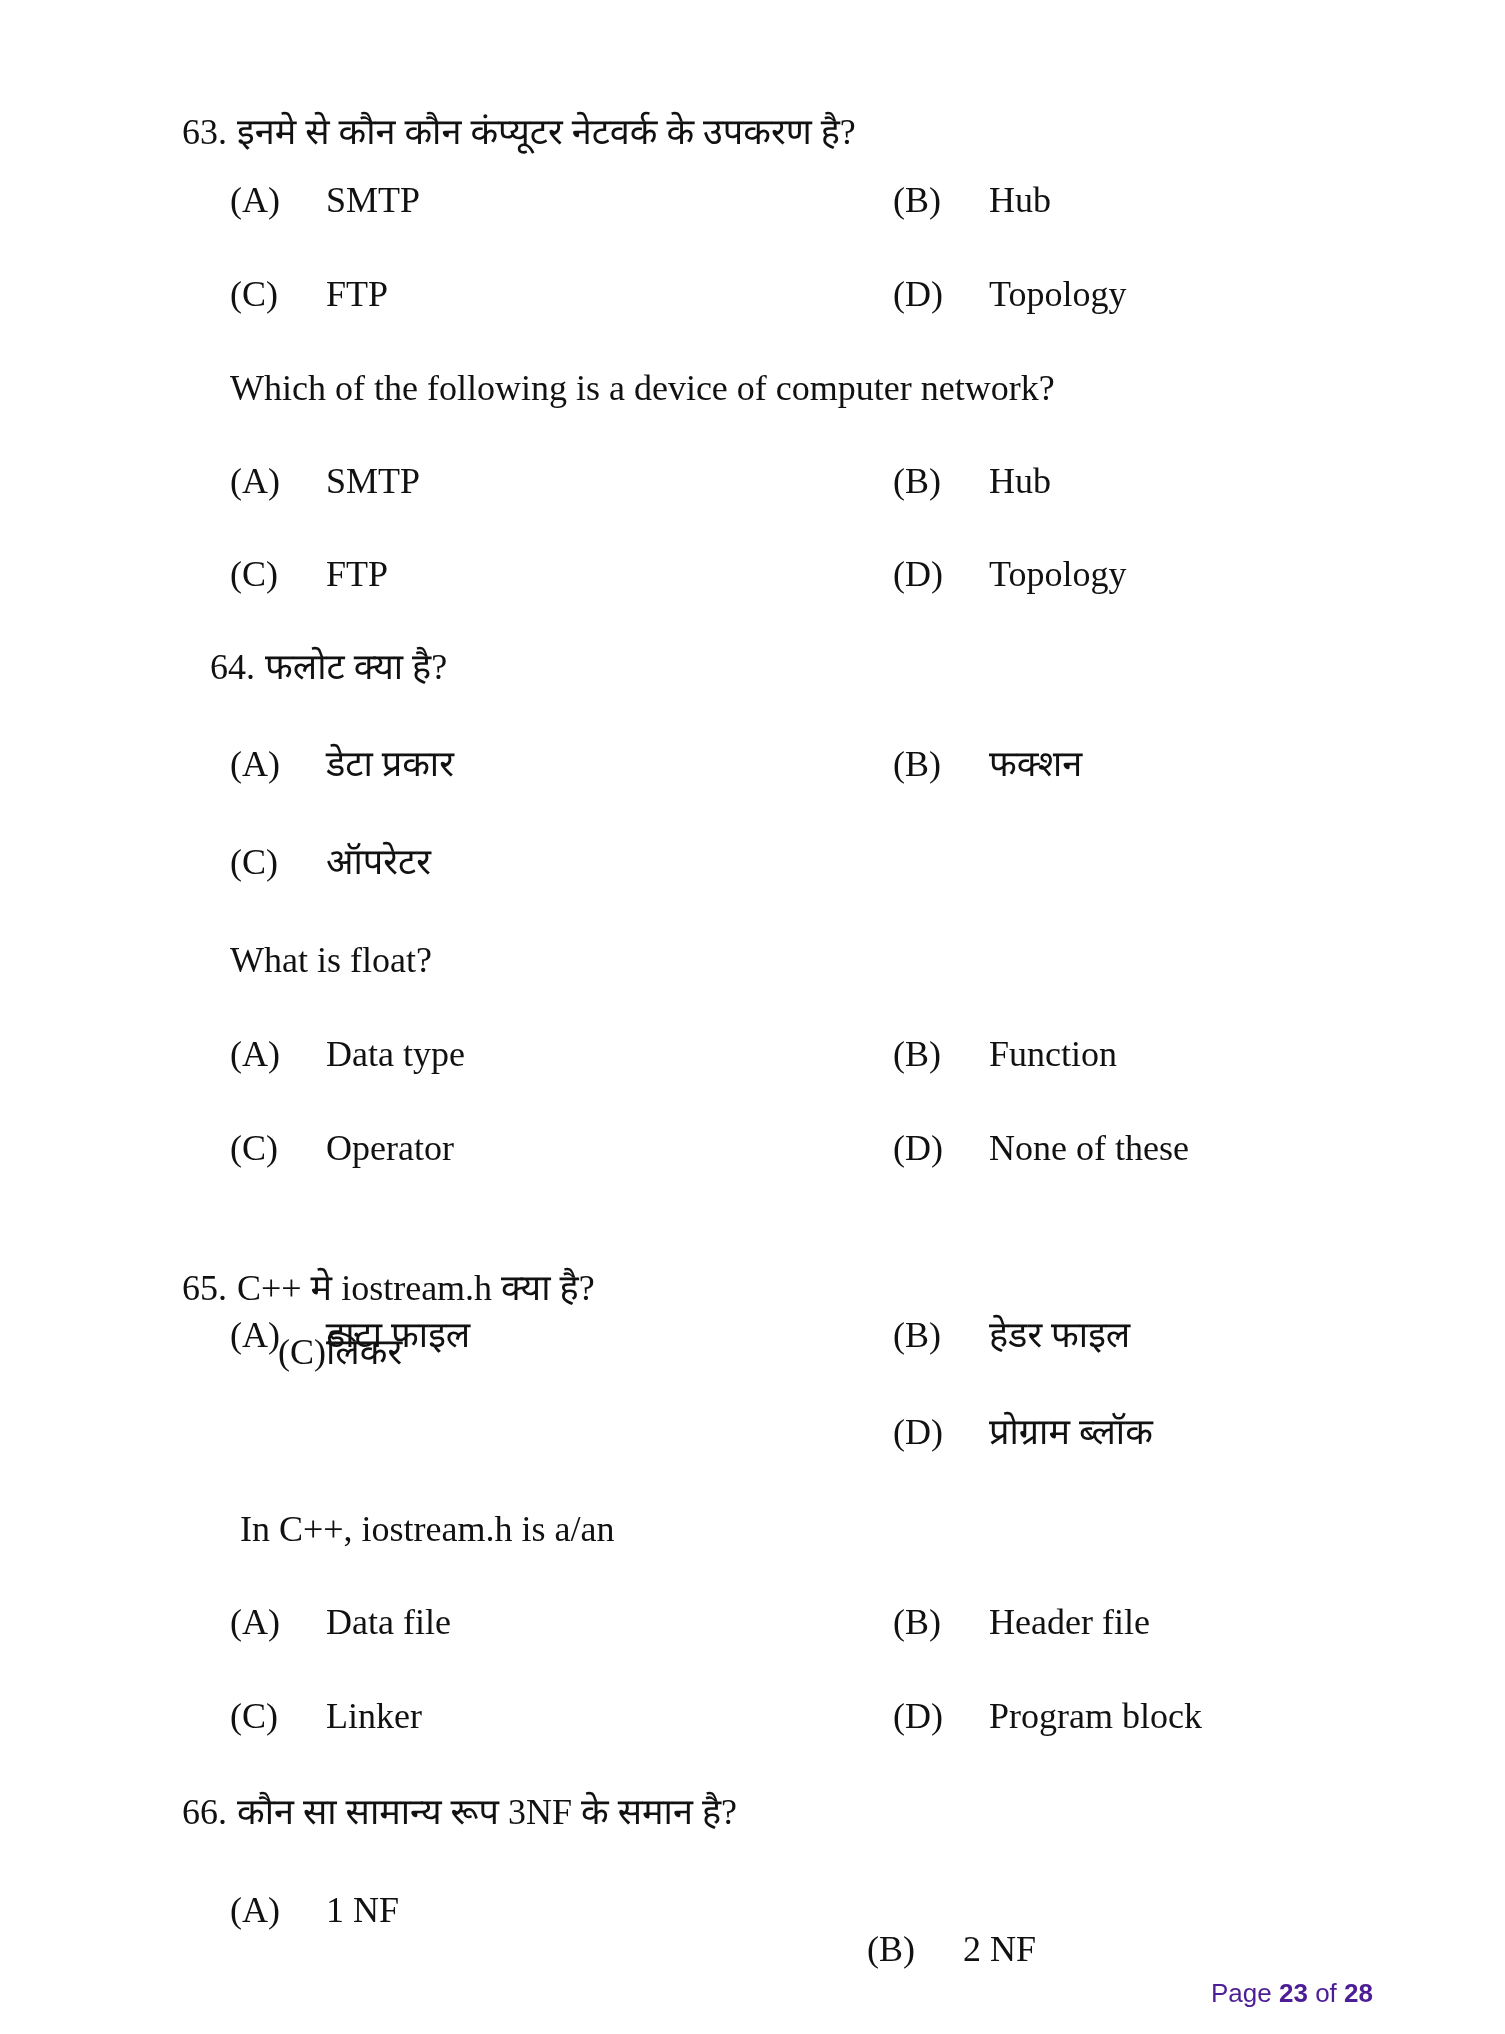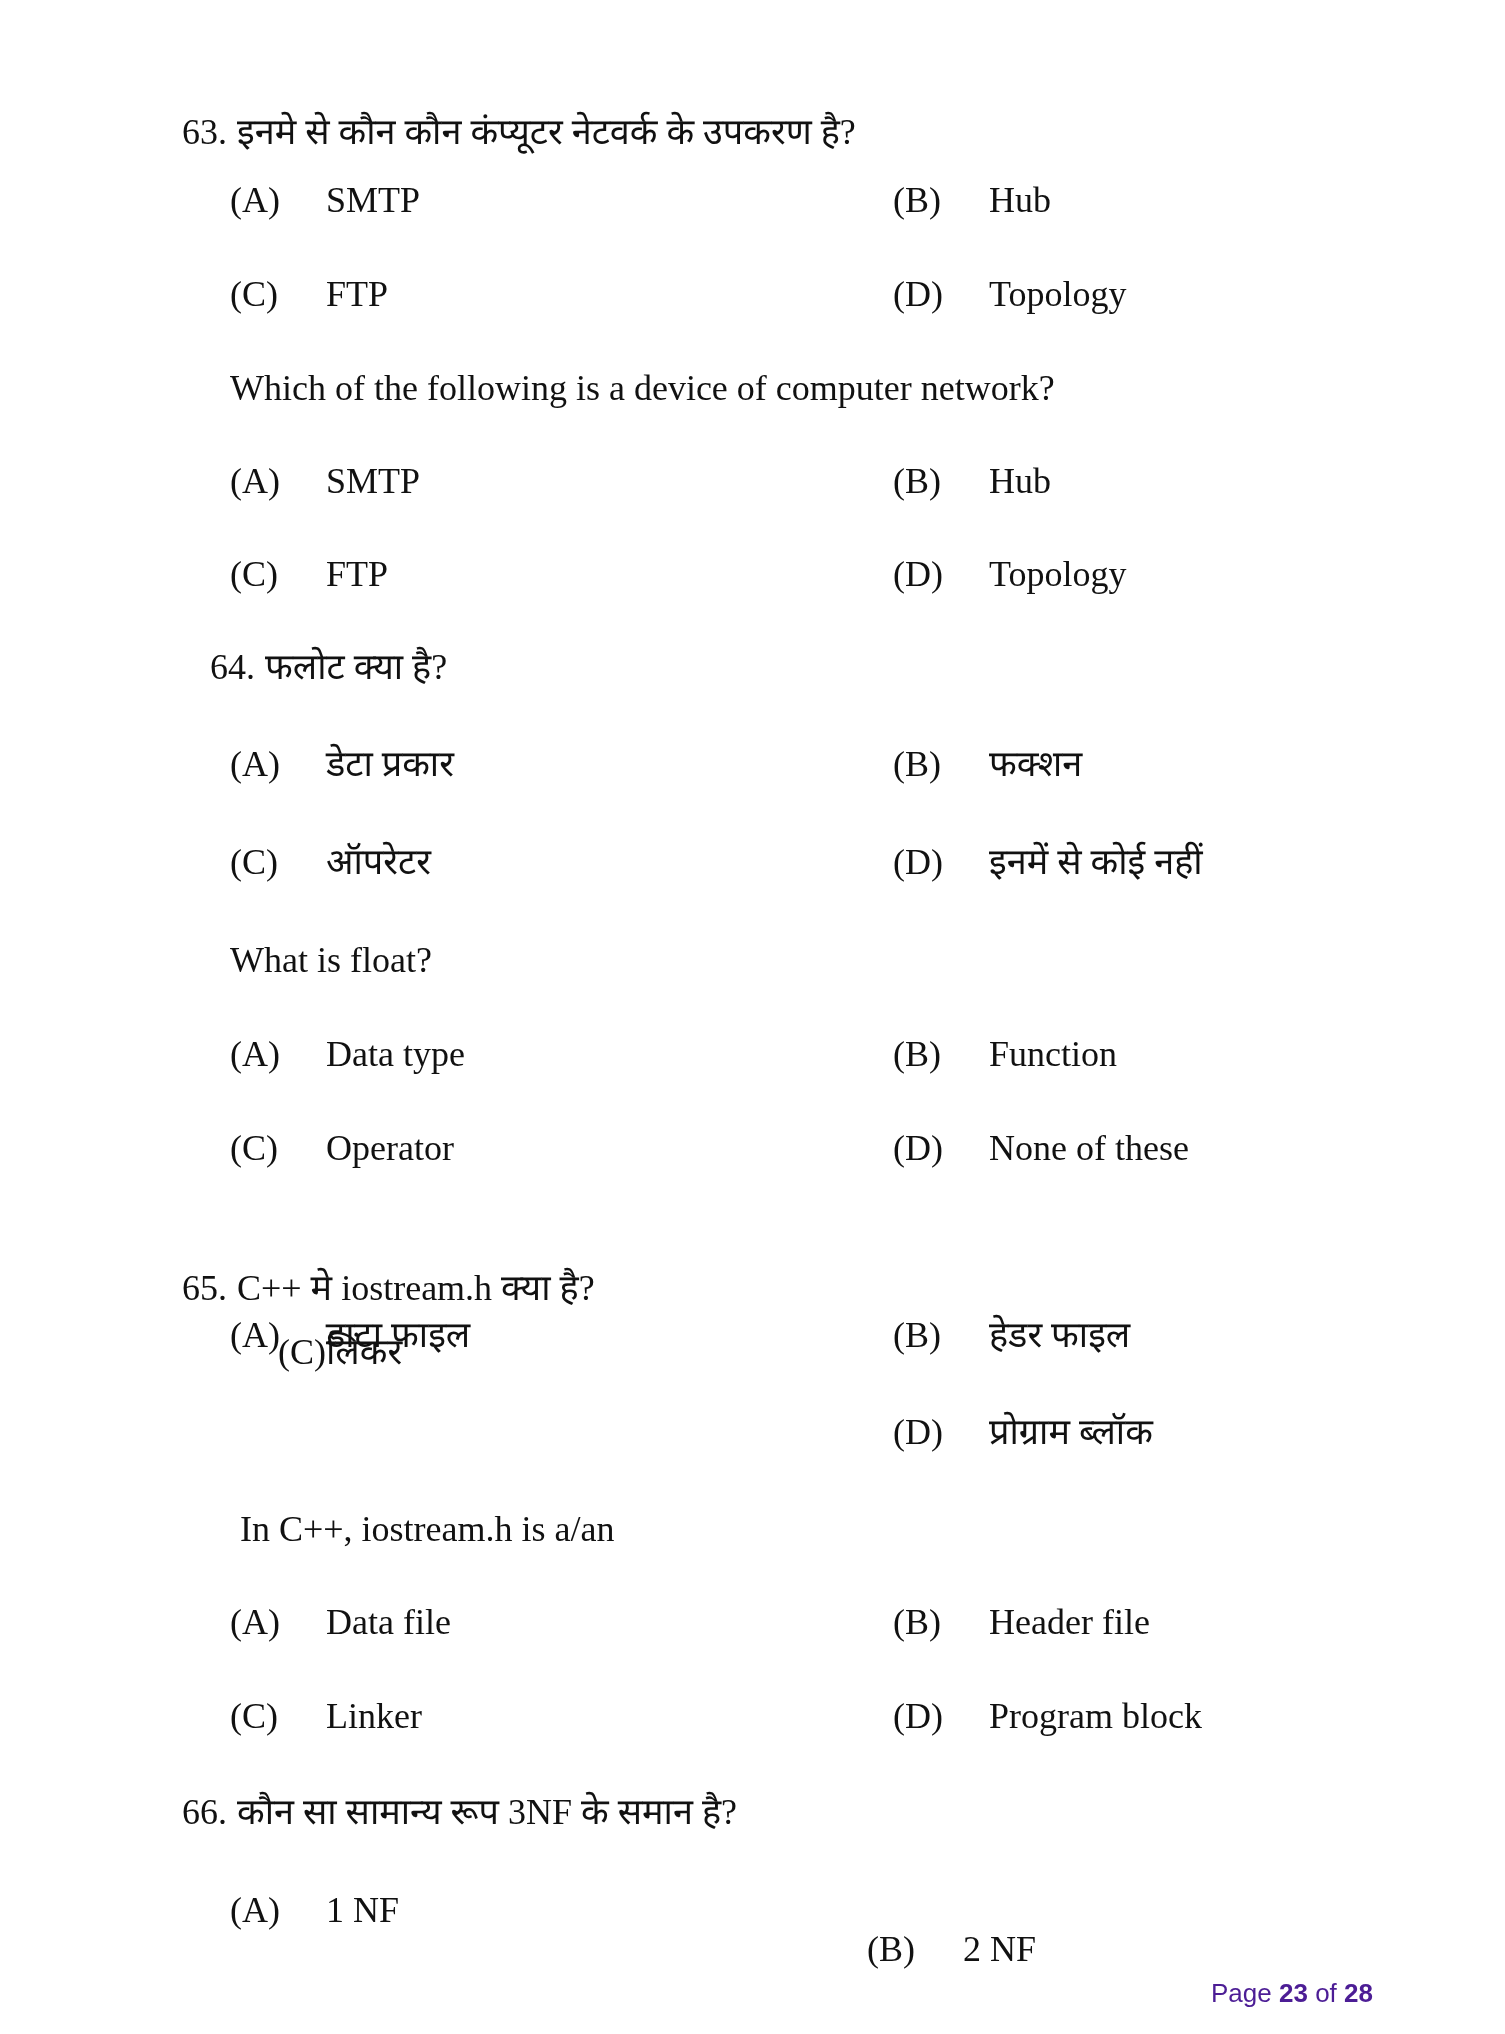--- a/index.html
+++ b/index.html
@@ -40,21 +40,20 @@
   <div class="opt" style="left:893px; top:459px;"><span class="lab">(B)</span><span>Hub</span></div>
   <div class="opt" style="left:230px; top:552px;"><span class="lab">(C)</span><span>FTP</span></div>
   <div class="opt" style="left:893px; top:552px;"><span class="lab">(D)</span><span>Topology</span></div>
 
   <div class="line" style="left:198px; top:645px;margin-left:12px;">
     <span class="qnum">64.</span><span>फलोट क्या है?</span>
   </div>
   <div class="opt" style="left:230px; top:742px;"><span class="lab">(A)</span><span>डेटा प्रकार</span></div>
   <div class="opt" style="left:893px; top:742px;"><span class="lab">(B)</span><span>फक्शन</span></div>
   <div class="opt" style="left:230px; top:840px;"><span class="lab">(C)</span><span>ऑपरेटर</span></div>
-  <div class="opt" style="left:893px; top:840px;"><span class="lab">(D)</span><span>इनमें से कोई नहीं</span></div>
 
   <div class="line" style="left:230px; top:938px;">What is float?</div>
   <div class="opt" style="left:230px; top:1032px;"><span class="lab">(A)</span><span>Data type</span></div>
   <div class="opt" style="left:893px; top:1032px;"><span class="lab">(B)</span><span>Function</span></div>
   <div class="opt" style="left:230px; top:1126px;"><span class="lab">(C)</span><span>Operator</span></div>
   <div class="opt" style="left:893px; top:1126px;"><span class="lab">(D)</span><span>None of these</span></div>
 
   <div class="line" style="left:182px; top:1266px;">
     <span class="qnum">65.</span><span>C++ मे iostream.h क्या है?</span>
   </div>

